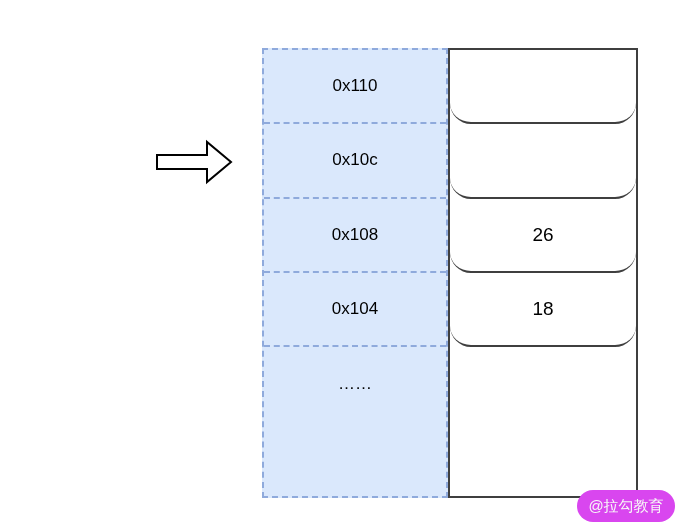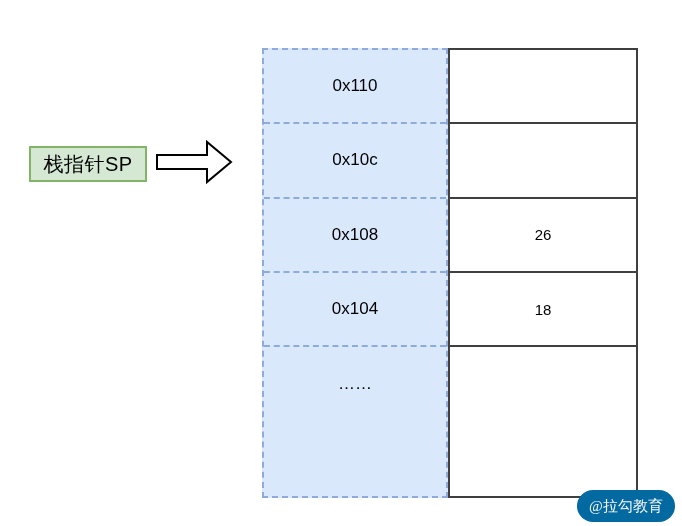--- a/index.html
+++ b/index.html
@@ -70,48 +70,45 @@
     border: 2px solid #3f3f3f;
     display: grid;
     grid-template-rows: repeat(6, 1fr);
   }
   .val-cell {
     box-sizing: border-box;
     border-bottom: 2px solid #3f3f3f;
     display: flex;
     align-items: center;
     justify-content: center;
-    font-size: 15px;
+    font-size: 19px;
+    border-radius: 21px;
   }
   .val-cell:last-child { border-bottom: none; }
   
   .watermark {
     position: absolute;
     left: 577px;
     top: 490px;
     width: 98px;
     height: 32px;
     border-radius: 17px;
-    background: #0369a1;
+    background: #d946ef;
     color: #f7f7f7;
     display: flex;
     align-items: center;
     justify-content: center;
     font-size: 15px;
-    font-family: Liberation Serif, serif;
   }
 </style>
 </head>
 <body>
 
 <div class="canvas">
 
-  <div class="sp-label">
-    <span>栈指针SP</span>
-  </div>
 
   <div class="arrow-wrap">
     <svg width="78" height="46" viewBox="0 0 78 46" aria-hidden="true">
       <polygon points="1,16 51,16 51,3 75,23 51,43 51,30 1,30" fill="#ffffff" stroke="#000000" stroke-width="2" stroke-linejoin="miter"></polygon>
     </svg>
   </div>
 
   <div class="memtable">
     <div class="addr-col">
       <div class="addr-cell">0x110</div>

